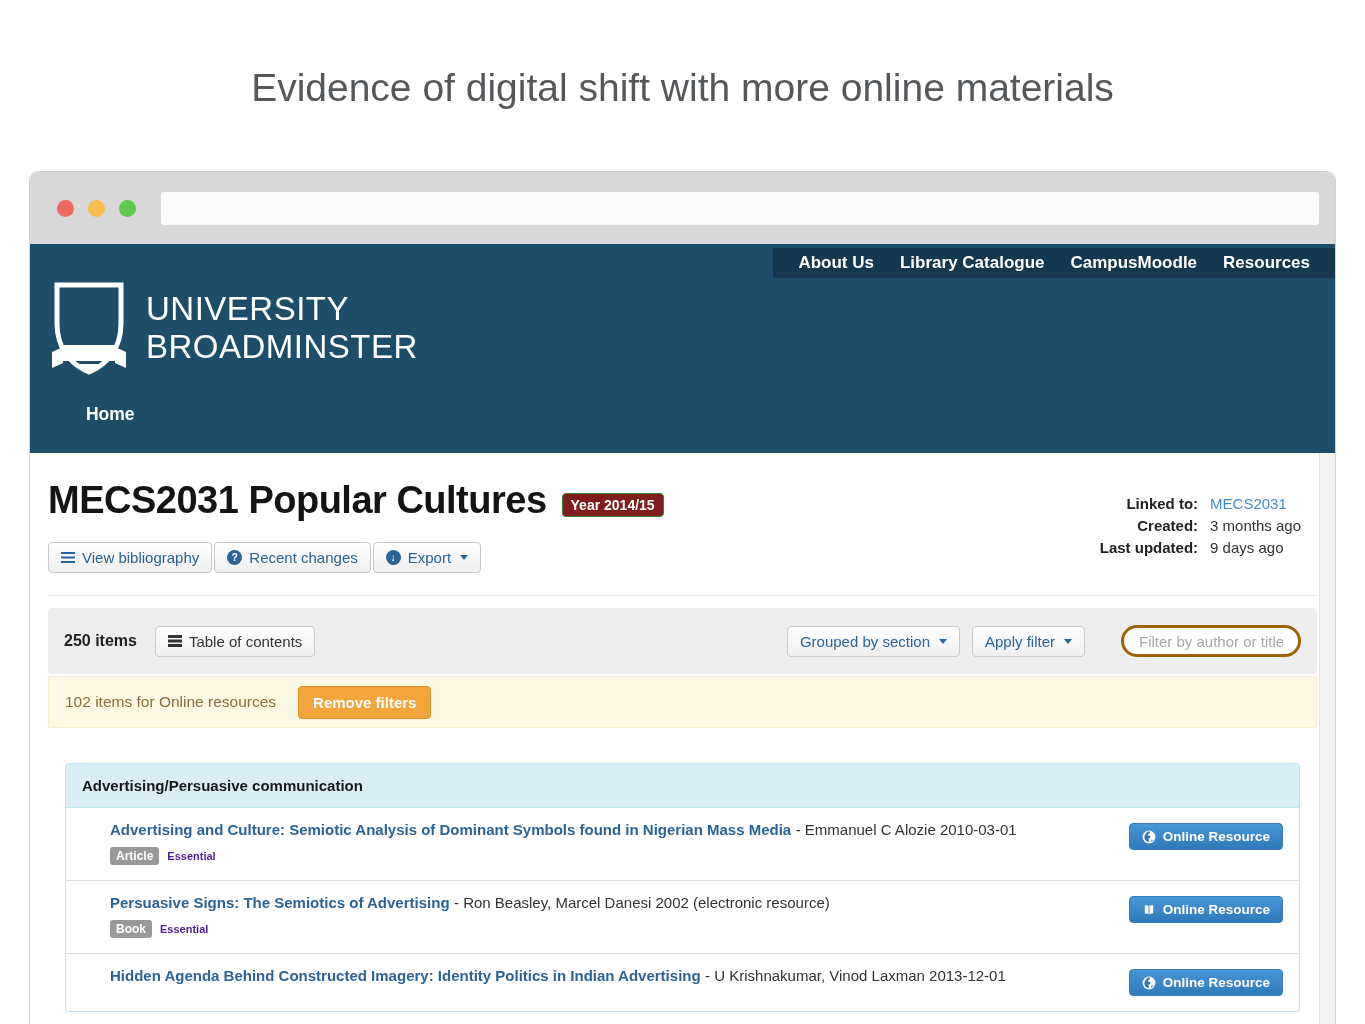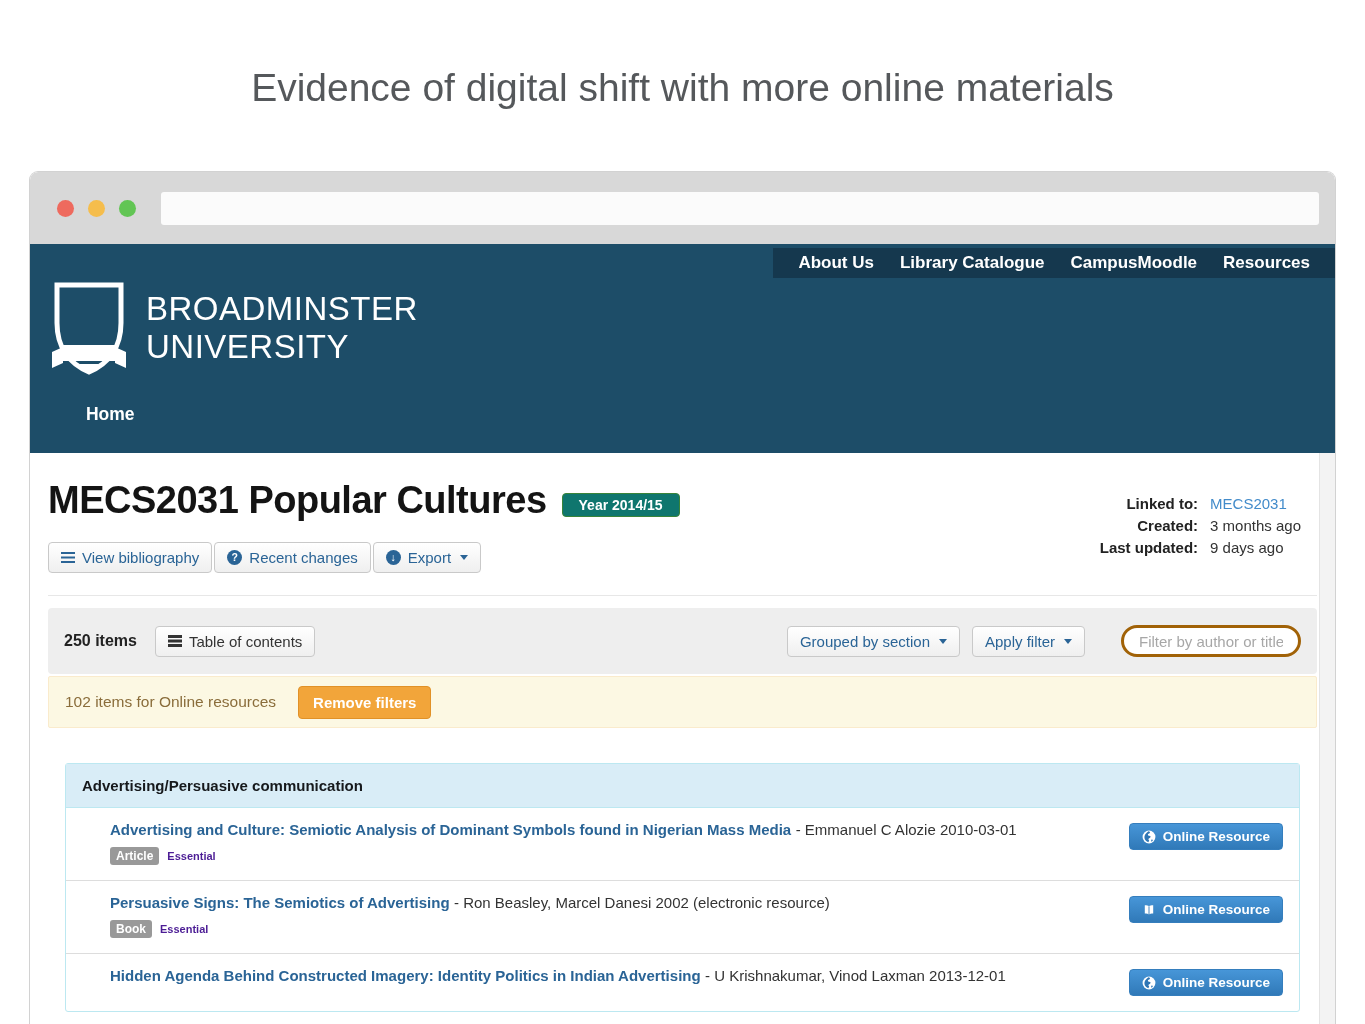--- a/index.html
+++ b/index.html
@@ -35,22 +35,22 @@
               align-items:center; gap:37px;flex-direction:column; }
   .main-nav a { color:#fff; font-size:17.5px; font-weight:700; text-decoration:none; }
 
   
   .content { position:relative; background:#fff; padding:0 18px; height:571px; }
   .scroll-track { position:absolute; right:0; top:0; bottom:0; width:16px;
                   background:#f3f3f3; border-left:1px solid #e4e4e4; }
 
   .title-row { display:flex; align-items:center; padding-top:26px; }
   h1 { font-size:38px; font-weight:700; color:#141414; letter-spacing:-0.5px; }
-  .year-badge { margin-left:15px; margin-top:8px; background:#0f766e; border:1px solid #398439;
-                color:#fff; font-size:14px; font-weight:700; padding:3px 16px; border-radius:4px; }
+  .year-badge { margin-left:15px; margin-top:8px; background:#7f1d1d; border:1px solid #398439;
+                color:#fff; font-size:14px; font-weight:700; padding:3px 8px; border-radius:4px; }
 
   .meta { position:absolute; top:42px; right:34px; display:grid;
           grid-template-columns:auto auto; column-gap:12px; row-gap:5px; font-size:15px; }
   .meta .label { font-weight:700; color:#222; text-align:right; }
   .meta .value { color:#333; }
   .meta a.value { color:#428bca; text-decoration:none; }
 
   .actions { display:flex; gap:2px; margin-top:20px; }
   .btn { display:inline-flex; align-items:center; gap:7px; background:linear-gradient(#ffffff,#efefef);
          border:1px solid #c9c9c9; border-radius:4px; padding:6px 12px; font-size:15px;
@@ -126,22 +126,22 @@
     <div class="brand-shield">
       <svg width="82" height="112" viewBox="0 0 82 112">
         <path d="M9 7h64v38c0 25-13 41-32 49C22 86 9 70 9 45z" fill="none" stroke="#fff" stroke-width="5"></path>
         <path d="M4 74l11-5v16l-11 5z" fill="#fff"></path>
         <path d="M78 74l-11-5v16l11 5z" fill="#fff"></path>
         <rect x="13" y="67" width="56" height="16" fill="#fff"></rect>
         <path d="M31 86l10 9 10-9z" fill="#fff"></path>
       </svg>
     </div>
     <div class="brand-text">
+      <div>UNIVERSITY</div>
       <div>BROADMINSTER</div>
-      <div>UNIVERSITY</div>
     </div>
 
     <nav class="main-nav">
       <a href="#">Home</a>
       <a href="#">My Lists</a>
       <a href="#">My Bookmarks</a>
       <a href="#">Bookmarks</a>
       <a href="#">Log in</a>
       <span style="display:inline-flex;">
         <svg width="27" height="27" viewBox="0 0 24 24">

